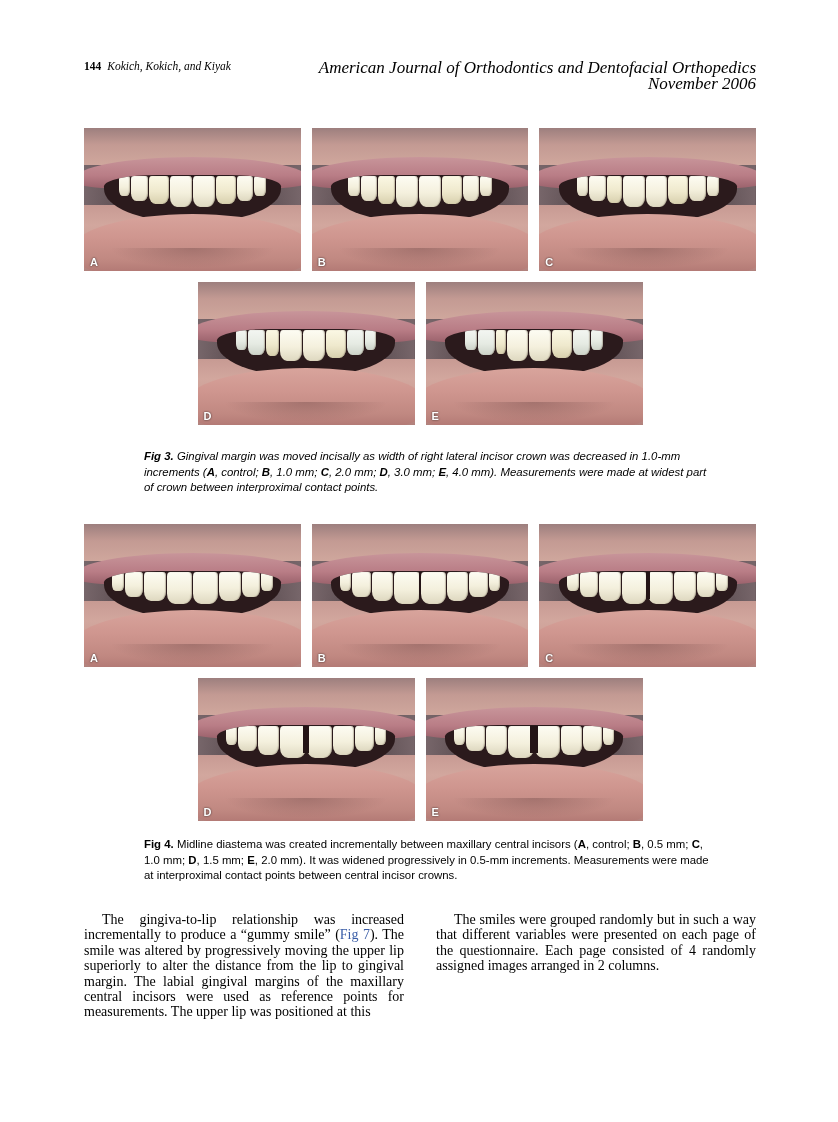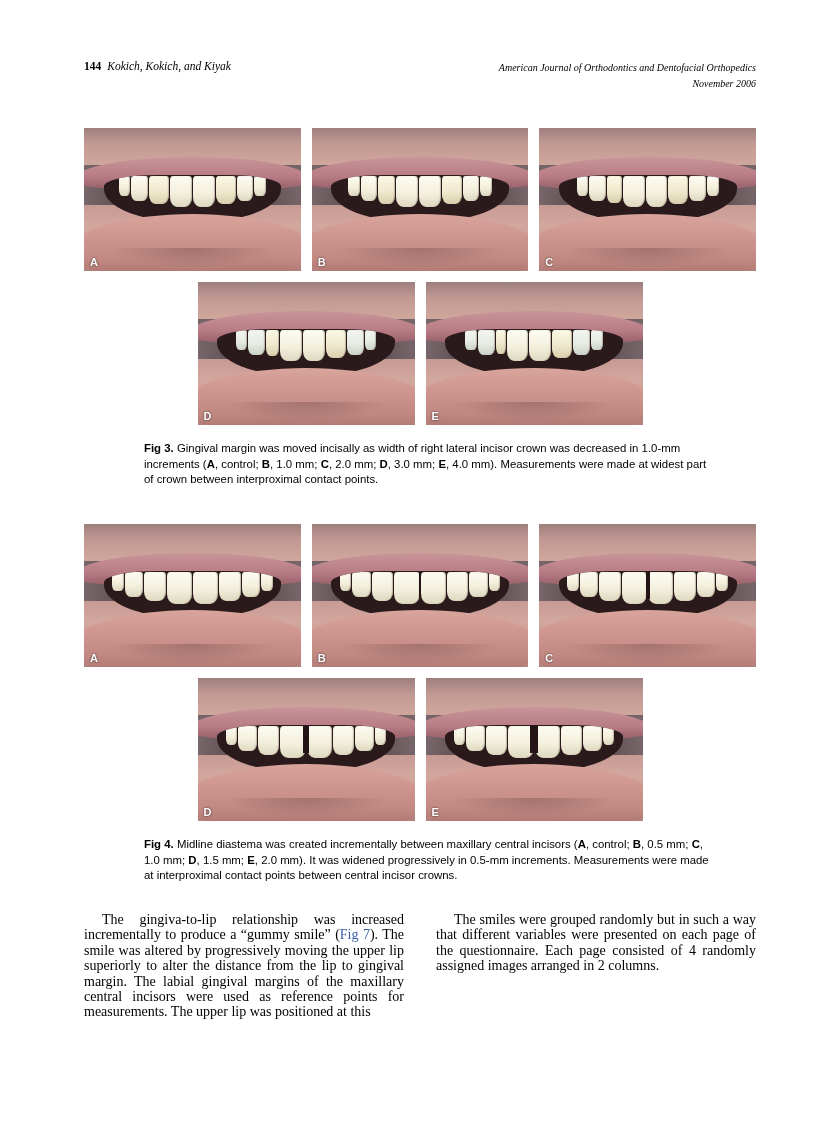--- a/index.html
+++ b/index.html
@@ -45,21 +45,21 @@
   }
   .runhead-left .authors {
     font-style: italic;
   }
   .runhead-right {
     position: absolute;
     right: 0;
     top: 0;
     text-align: right;
     font-style: italic;
-    font-size: 10px;
+    font-size: 17px;
     line-height: 16px;
   }
 
   
   .figblock {
     position: absolute;
     left: 84px;
     width: 672px;
   }
   .photo-row {
@@ -349,21 +349,21 @@
             <div class="tooth cool" style="width:10%;height:76%;"></div>
             <div class="tooth cool" style="width:7%;height:62%;"></div>
           </div>
         </div>
         <div class="ph-lowlip"></div>
         <div class="ph-chin-shadow"></div>
         <span class="label">E</span>
       </div>
     </div>
 
-    <p class="caption" style="margin-top:16px; padding: 0 38px 0 60px;">
+    <p class="caption" style="margin-top:24px; padding: 0 38px 0 60px; font-style: italic;">
       <b>Fig 3.</b><span> Gingival margin was moved incisally as width of right lateral incisor crown was decreased in 1.0-mm increments (</span><b>A</b><span>, control; </span><b>B</b><span>, 1.0 mm; </span><b>C</b><span>, 2.0 mm; </span><b>D</b><span>, 3.0 mm; </span><b>E</b><span>, 4.0 mm). Measurements were made at widest part of crown between interproximal contact points.</span>
     </p>
   </div>
 
   <div class="figblock" id="fig4" style="top:524px;">
 
     <div class="photo-row">
 
       <div class="photo" style="width:217px;height:143px;">
         <div class="ph-bg"></div>

